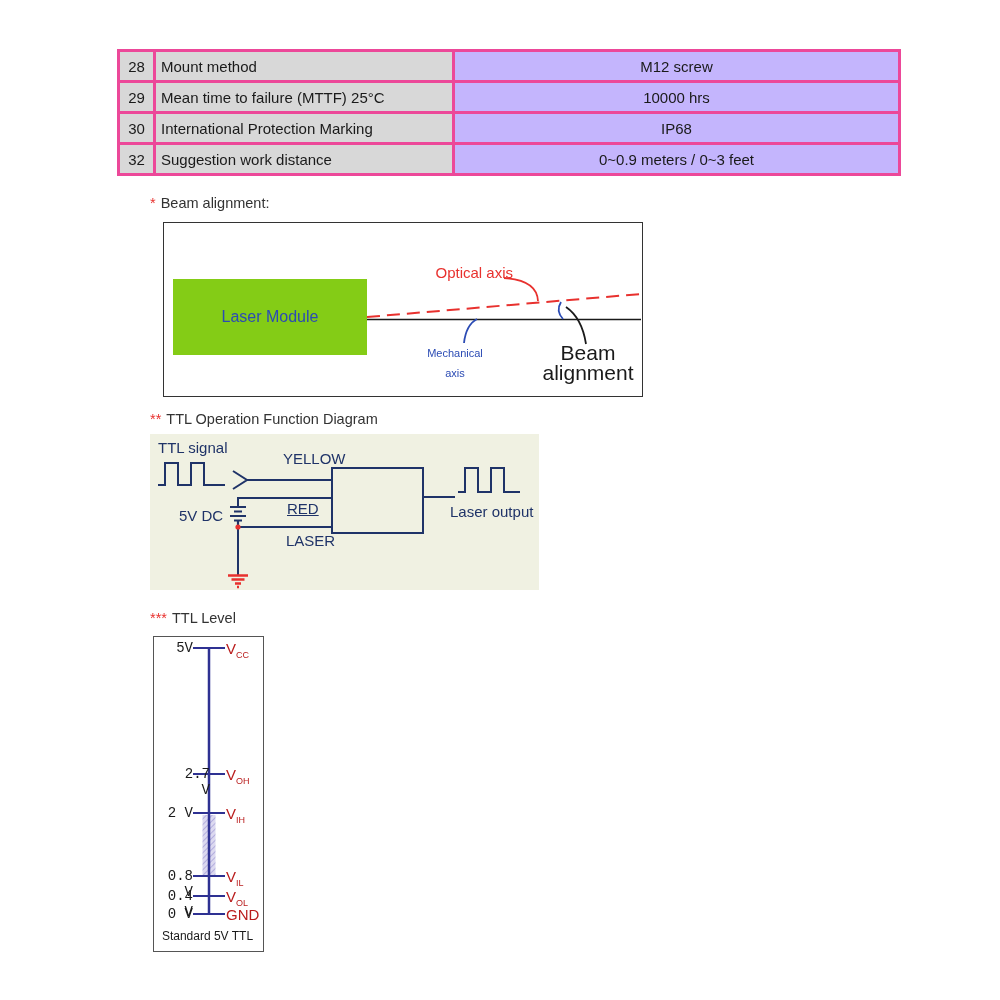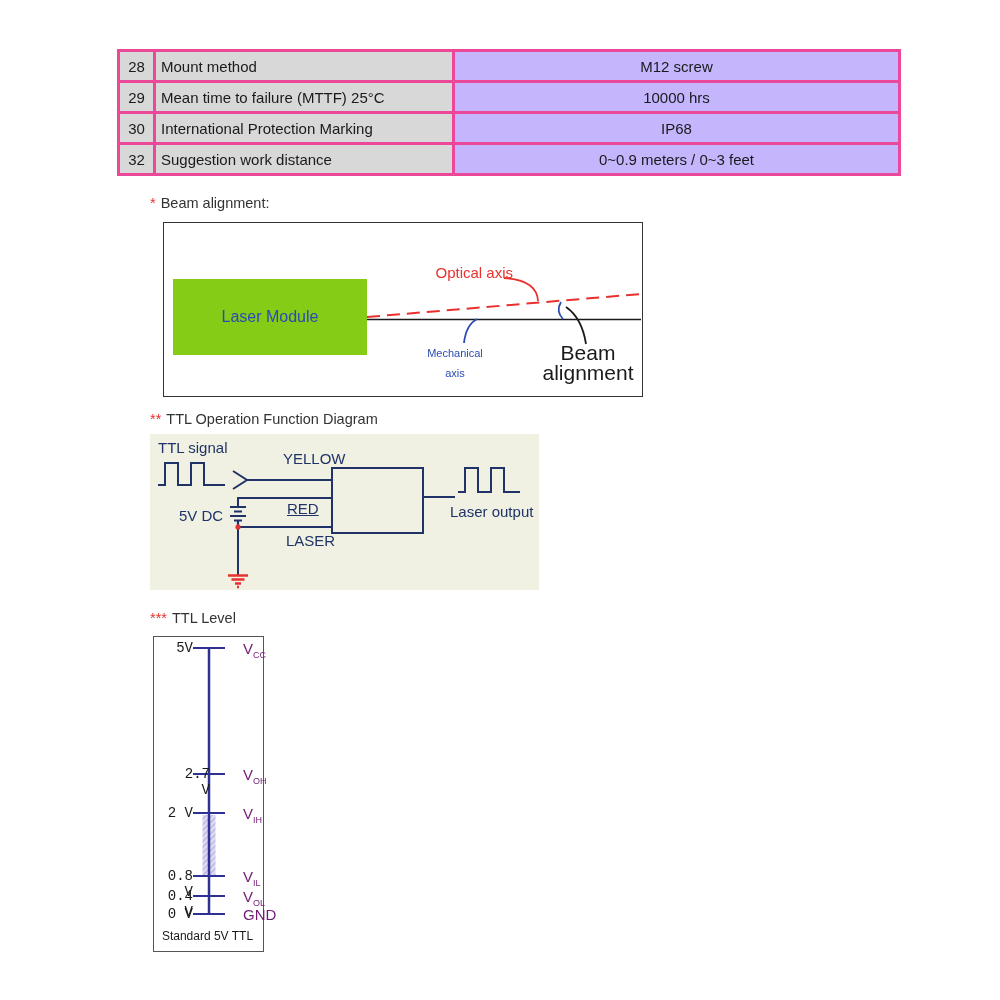--- a/index.html
+++ b/index.html
@@ -42,21 +42,21 @@
   .lbl-black{left:286px;top:532px;}
   .lbl-laserbox{left:332px;top:468px;width:91px;height:65px;display:flex;
                 align-items:center;justify-content:center;}
   .lbl-laserout{left:450px;top:503px;}
 
   
   .level-box{position:absolute;left:153px;top:636px;width:109px;height:314px;
              border:1px solid #555;background:#fff;}
   .level-svg{position:absolute;left:153px;top:636px;width:109px;height:314px;}
   .lvl-voltage{position:absolute;left:155px;width:38px;text-align:right;font-size:14px;color:#1a1a1a;font-family:Liberation Mono, monospace;}
-  .lvl-name{position:absolute;left:243px;font-size:15px;color:#701a75;}
+  .lvl-name{position:absolute;left:226px;font-size:15px;color:#b91c1c;}
   .lvl-name sub{font-size:9px;}
   .lvl-caption{position:absolute;left:153px;top:929px;width:109px;text-align:center;
                font-size:12px;color:#1a1a1a;}
 </style>
 </head>
 <body>
 
 <div id="page">
 
   <table class="spec">

